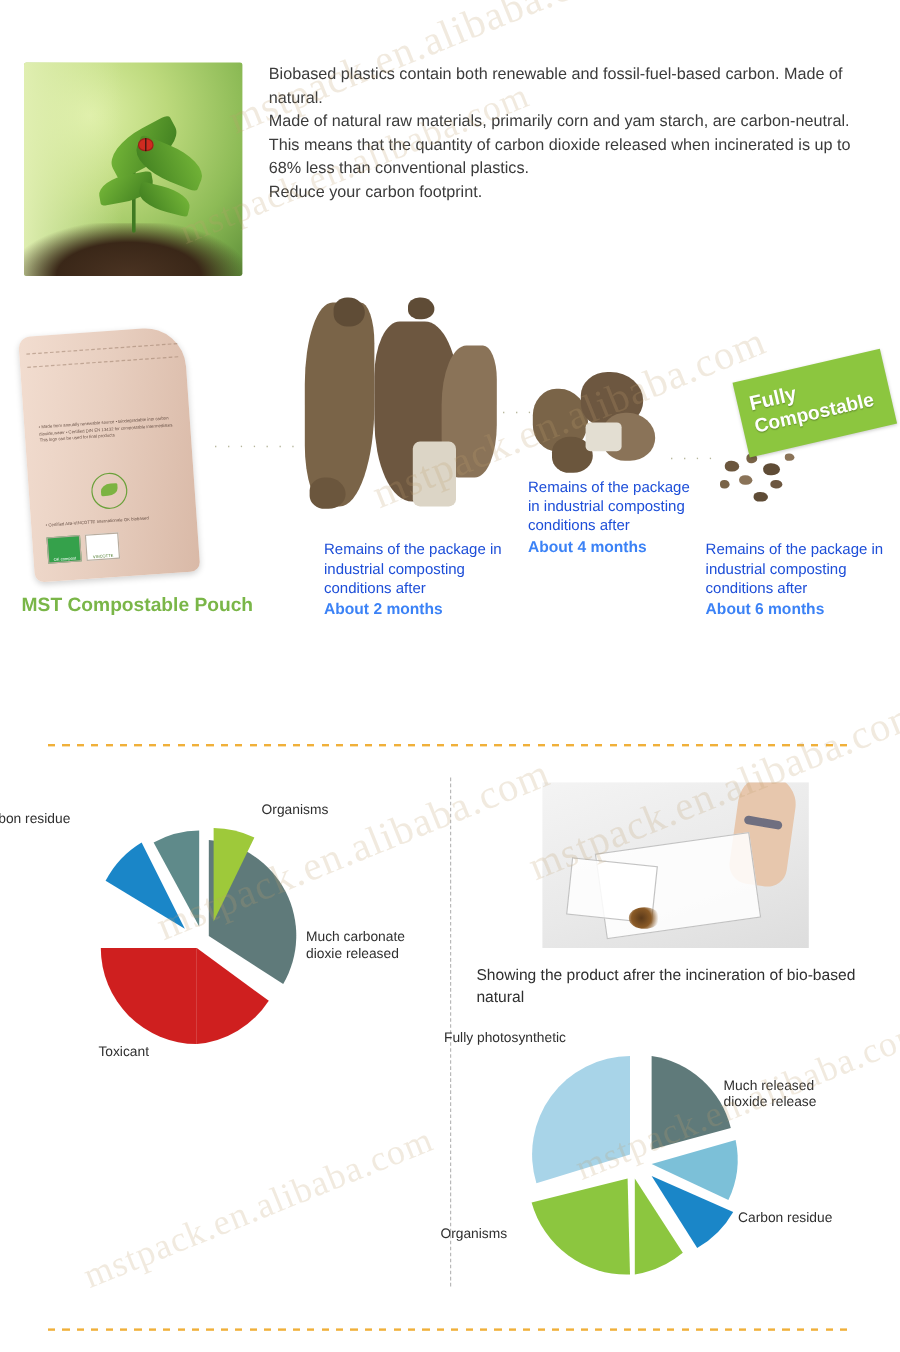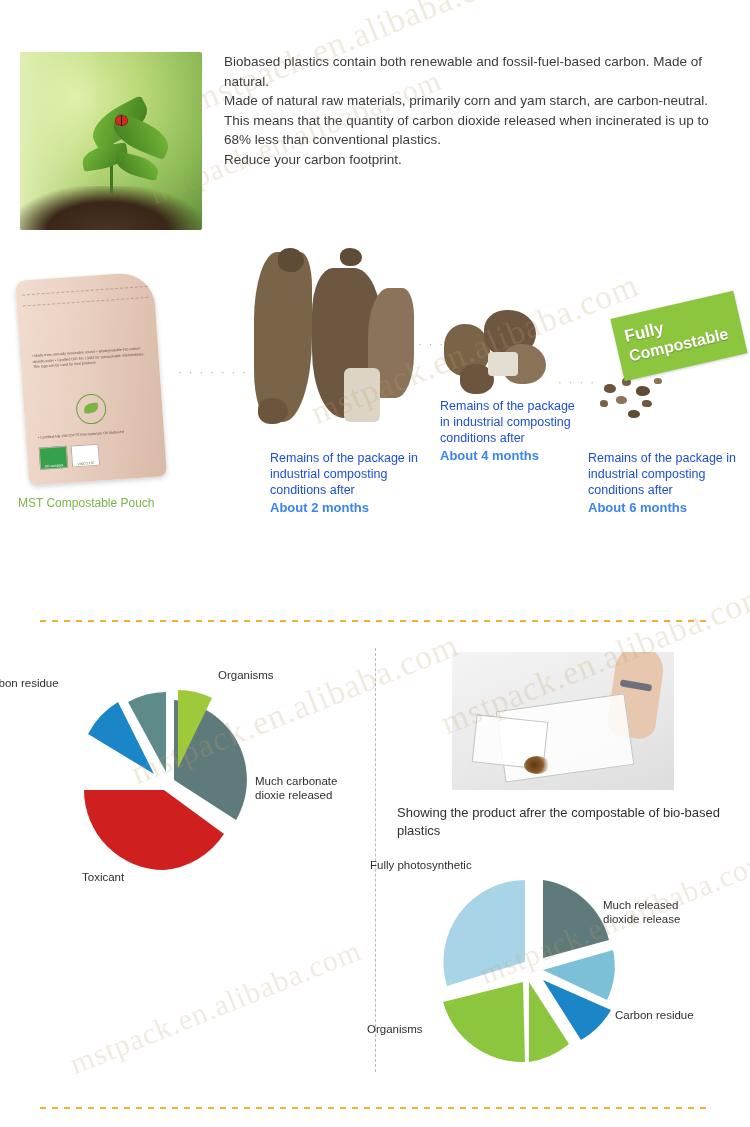--- a/index.html
+++ b/index.html
@@ -132,21 +132,21 @@
     position: absolute; left: 12px; top: 168px; display: flex; gap: 4px; align-items: center;
   }
   .pouch .badge {
     width: 26px; height: 20px; background: #ffffff; border: 1px solid #b9ad9f;
     font-size: 3.4px; color: #4b7a2a; display: flex; align-items: flex-end; justify-content: center;
   }
   .pouch .badge.green { background: #35a14b; color: #fff; }
 
   .pouch-caption {
     position: absolute; left: 18px; top: 522px;
-    font-size: 12px; color: #7ab648; font-weight: normal;
+    font-size: 16px; color: #7ab648; font-weight: bold;
   }
 
   .stage {
     position: absolute;
   }
   .frag {
     position: absolute;
     background: #6e5b43;
     border-radius: 45% 55% 50% 45%;
   }
@@ -403,21 +403,21 @@
 
   <div class="col">
     <div class="col-inner">
       <div class="burn-photo">
         <div class="hand"></div>
         <div class="wrist"></div>
         <div class="film" style="left:48px; top:50px; width:128px; height:70px;"></div>
         <div class="film" style="left:22px; top:66px; width:70px; height:46px; transform:rotate(6deg);"></div>
         <div class="charred" style="left:72px; top:104px; width:26px; height:18px;"></div>
       </div>
-      <div class="burn-cap">Showing the product afrer the compostable of bio-based plastics</div>
+      <div class="burn-cap">Showing the product afrer the incineration of bio-based natural</div>
     </div>
 
     <div class="pie-wrap">
       <svg width="250" height="230" style="position:absolute;left:32px;top:0;">
 
         <path d="M122 116 L122 34 A82 82 0 0 0 44 140 Z" fill="#a8d4e8" transform="translate(-4,-4)"></path>
 
         <path d="M130 112 L130 34 A80 80 0 0 1 196 94 Z" fill="#5f7a7a" transform="translate(6,-4)"></path>
 
         <path d="M132 120 L202 100 A78 78 0 0 1 196 150 Z" fill="#7cc0d8" transform="translate(4,0)"></path>

